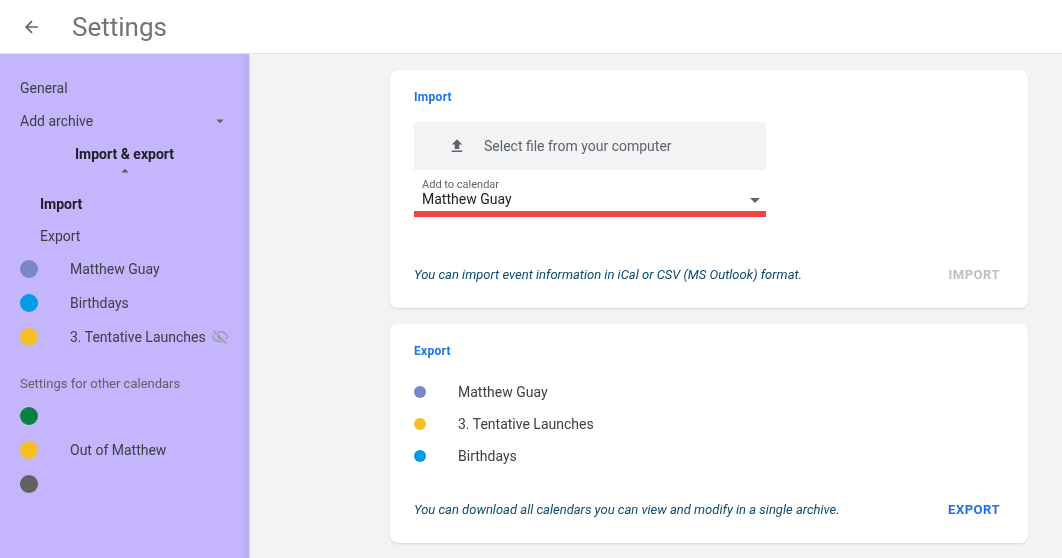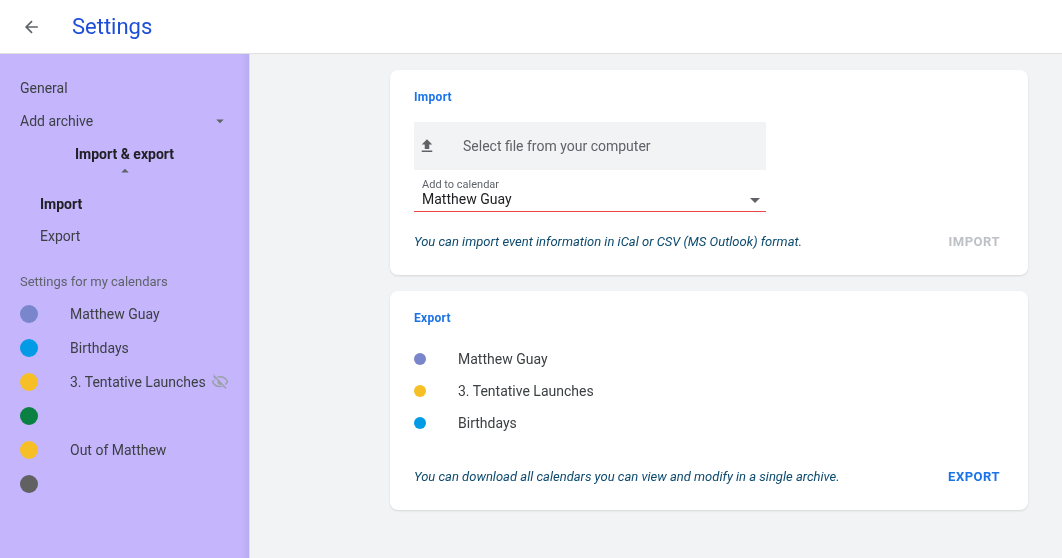--- a/index.html
+++ b/index.html
@@ -27,24 +27,24 @@
       width: 40px;
       height: 40px;
       display: flex;
       align-items: center;
       justify-content: center;
       border-radius: 50%;
       cursor: pointer;
       color: #5f6368;
     }
     .header-title {
-      font-size: 22px;
+      font-size: 26px;
       font-weight: 400;
       margin-left: 20px;
-      color: #1d4ed8;
+      color: #737373;
     }
     .body-wrap {
       display: flex;
       height: calc(100% - 54px);
     }
     .sidebar {
       width: 250px;
       background: #c4b5fd;
       border-right: 1px solid #e0e0e0;
       padding: 18px 0;
@@ -133,38 +133,37 @@
       font-weight: 700;
       margin-bottom: 18px;
       letter-spacing: 0.3px;
     }
     .file-select {
       background: #f1f3f4;
       height: 48px;
       width: 352px;
       display: flex;
       align-items: center;
-      padding: 0 4px;
+      padding: 0 34px;
       color: #5f6368;
       font-size: 14px;
       cursor: pointer;
       margin-bottom: 4px;
-      gap: 9px;
     }
     .file-select svg {
       margin-right: 18px;
     }
     .select-box {
       width: 352px;
-      border-bottom: 1px solid #ef4444;
+      border-bottom: 6px solid #ef4444;
       padding: 4px 8px 4px 8px;
       background: #f8f9fa00;
       position: relative;
       cursor: pointer;
-      margin-bottom: 16px;
+      margin-bottom: 44px;
     }
     .select-label {
       font-size: 11px;
       color: #5f6368;
       margin-bottom: 0px;
     }
     .select-value {
       font-size: 14px;
       color: #202124;
     }
@@ -249,40 +248,40 @@
           </svg>
       </span>
     </div>
     <div class="sub-item bold">
       <span>Import</span>
     </div>
     <div class="sub-item">
       <span>Export</span>
     </div>
 
-    <div class="section-heading">Settings for my calendars</div>
 
     <div class="cal-row">
       <span class="cal-dot" style="background:#7986cb"></span>
       <span>Matthew Guay</span>
     </div>
     <div class="cal-row">
       <span class="cal-dot" style="background:#039be5"></span>
       <span>Birthdays</span>
     </div>
     <div class="cal-row">
       <span class="cal-dot" style="background:#f6bf26"></span>
       <span>3. Tentative Launches</span>
       <span class="hide-icon">
         <svg width="18" height="18" viewBox="0 0 24 24" fill="currentColor">
           <path d="M12 6a9.77 9.77 0 018.82 5.5 9.92 9.92 0 01-2.38 3.12l1.42 1.42A11.8 11.8 0 0023 11.5 11.83 11.83 0 0012 4a11.6 11.6 0 00-3.88.68l1.62 1.62A9.6 9.6 0 0112 6zm-9.19-3.9L4.22 3.51 2.81 4.92l3.07 3.07A11.8 11.8 0 001 11.5 11.83 11.83 0 0012 19a11.6 11.6 0 004.38-.86l3.11 3.11 1.41-1.41L2.81 1.1zM12 17a9.77 9.77 0 01-8.82-5.5 9.9 9.9 0 013.34-3.72l2.2 2.2a4.5 4.5 0 005.8 5.8l1.62 1.62A9.6 9.6 0 0112 17z"></path>
         </svg>
       </span>
     </div>
 
+    <div class="section-heading">Settings for other calendars</div>
 
     <div class="cal-row">
       <span class="cal-dot" style="background:#0b8043"></span>
     </div>
     <div class="cal-row">
       <span class="cal-dot" style="background:#f6bf26"></span>
       <span>Out of Matthew</span>
     </div>
     <div class="cal-row">
       <span class="cal-dot" style="background:#616161"></span>

